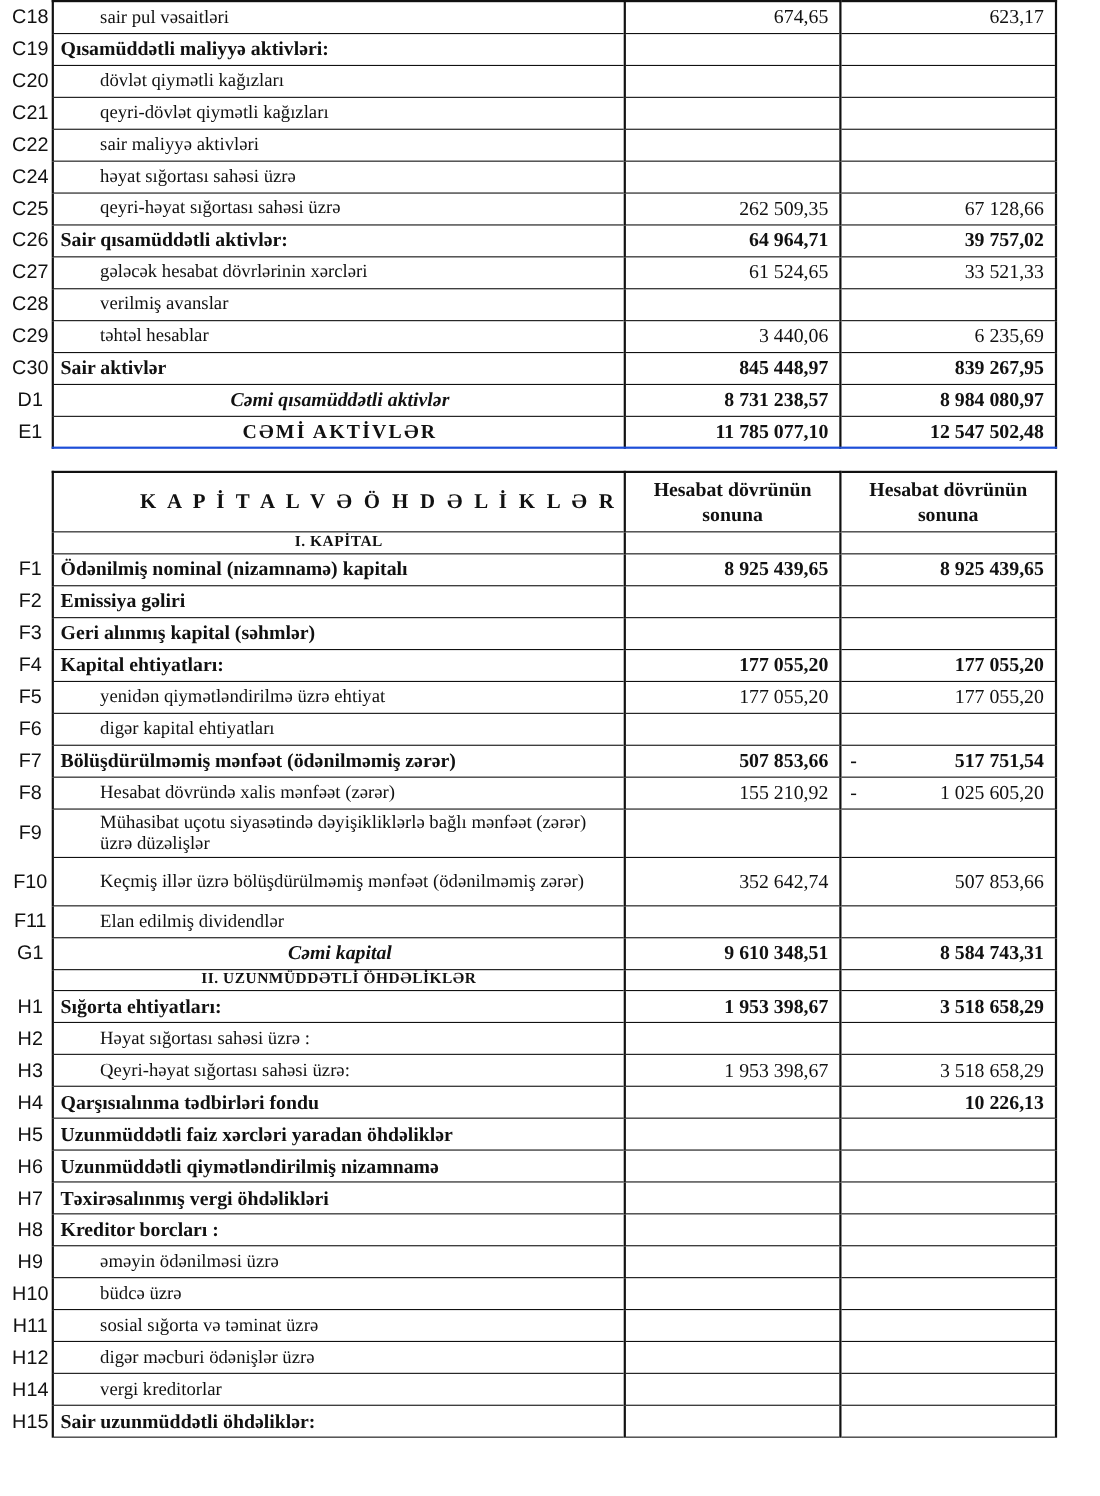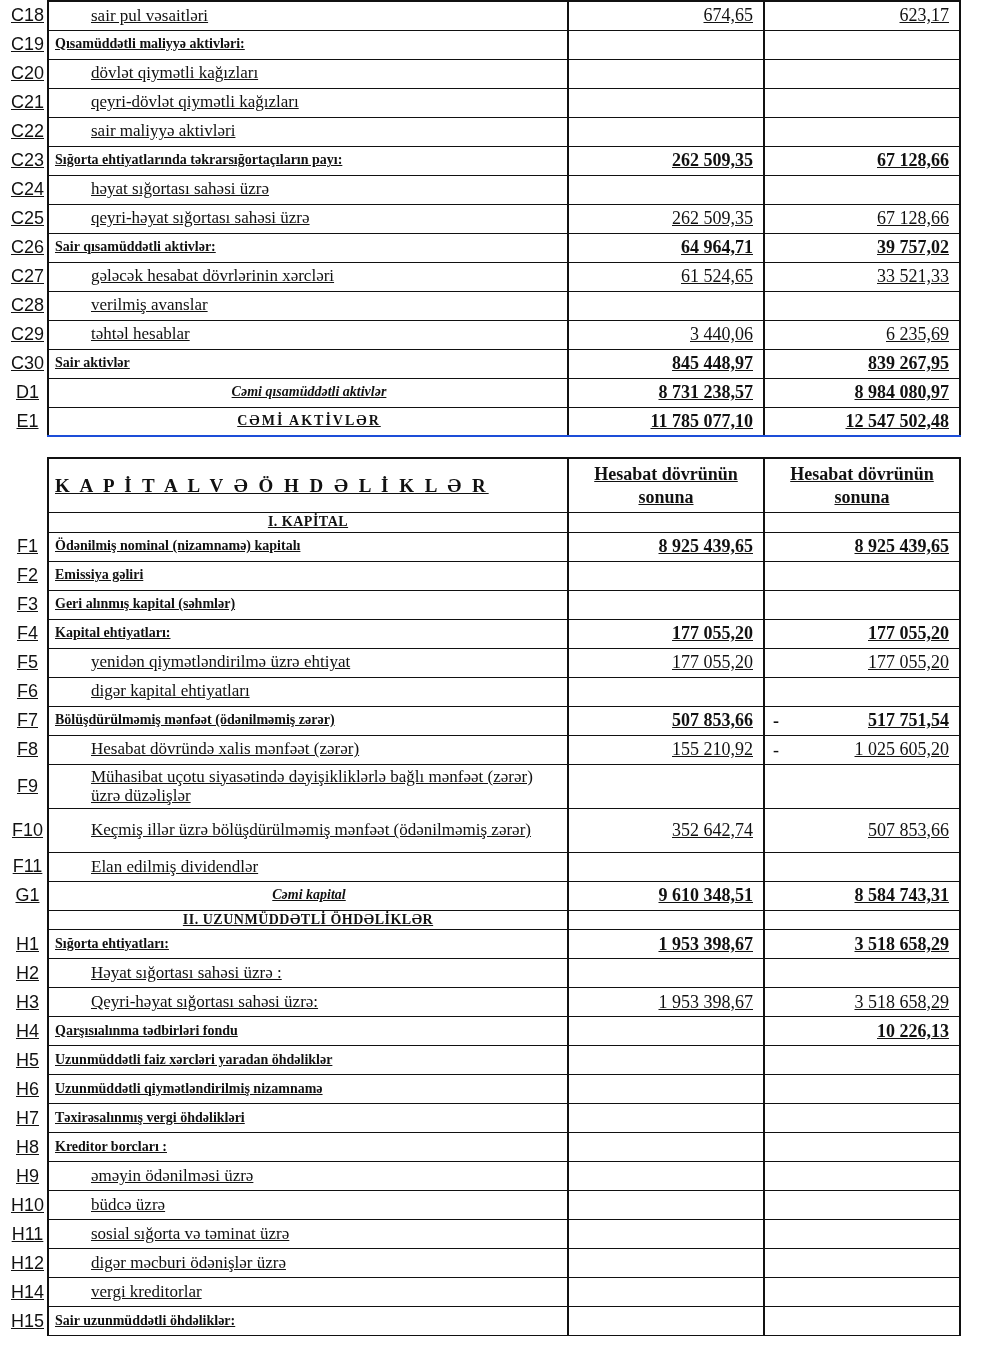--- a/index.html
+++ b/index.html
@@ -13,21 +13,20 @@
     font-family: "Liberation Serif", serif;
     color: #111;
     position: relative;
     overflow: hidden;
   }
   .page {
     position: relative;
     width: 996px;
     height: 1360px;
     padding: 0;
-    text-decoration: underline;
   }
 
   table.fin {
     border-collapse: collapse;
     table-layout: fixed;
     width: 928px;
     margin-left: 8px;
   }
   table.fin td {
     padding: 0;
@@ -46,21 +45,21 @@
     text-align: center;
     border: none;
     color: #111;
     height: 100%;
   }
   .name {
     border-left: 2px solid #111;
     border-right: 2px solid #111;
     border-top: 1px solid #111;
     border-bottom: 1px solid #111;
-    font-size: 14px;
+    font-size: 18px;
     padding: 2px 4px 2px 6px !important;
     line-height: 1.18;
   }
   .val {
     border-left: 2px solid #111;
     border-right: 2px solid #111;
     border-top: 1px solid #111;
     border-bottom: 1px solid #111;
     font-size: 18px;
     text-align: right;
@@ -105,21 +104,21 @@
     font-weight: bold;
     font-size: 18px;
     line-height: 1.25;
     padding: 4px 6px !important;
   }
   .hdr-title {
     border-left: 2px solid #111;
     border-right: 2px solid #111;
     border-top: 2px solid #111;
     border-bottom: 1px solid #111;
-    text-align: left;
+    text-align: right;
     font-weight: bold;
     font-size: 19px;
     letter-spacing: 3px;
     padding: 6px !important;
   }
   .section-row td.name {
     text-align: center;
     font-size: 14px;
     font-variant: small-caps;
     letter-spacing: 0.5px;
@@ -170,26 +169,20 @@
           <td class="code">C21</td>
           <td class="name indent1 sub">qeyri-dövlət qiymətli kağızları</td>
           <td class="val"></td>
           <td class="val"></td>
         </tr>
         <tr class="row-h">
           <td class="code">C22</td>
           <td class="name indent1 sub">sair maliyyə aktivləri</td>
           <td class="val"></td>
           <td class="val"></td>
-        </tr>
-        <tr class="row-h">
-          <td class="code">C23</td>
-          <td class="name bold">Sığorta ehtiyatlarında təkrarsığortaçıların payı:</td>
-          <td class="val bold">262 509,35</td>
-          <td class="val bold">67 128,66</td>
         </tr>
         <tr class="row-h">
           <td class="code">C24</td>
           <td class="name indent1 sub">həyat sığortası sahəsi üzrə</td>
           <td class="val"></td>
           <td class="val"></td>
         </tr>
         <tr class="row-h">
           <td class="code">C25</td>
           <td class="name indent1 sub">qeyri-həyat sığortası sahəsi üzrə</td>

